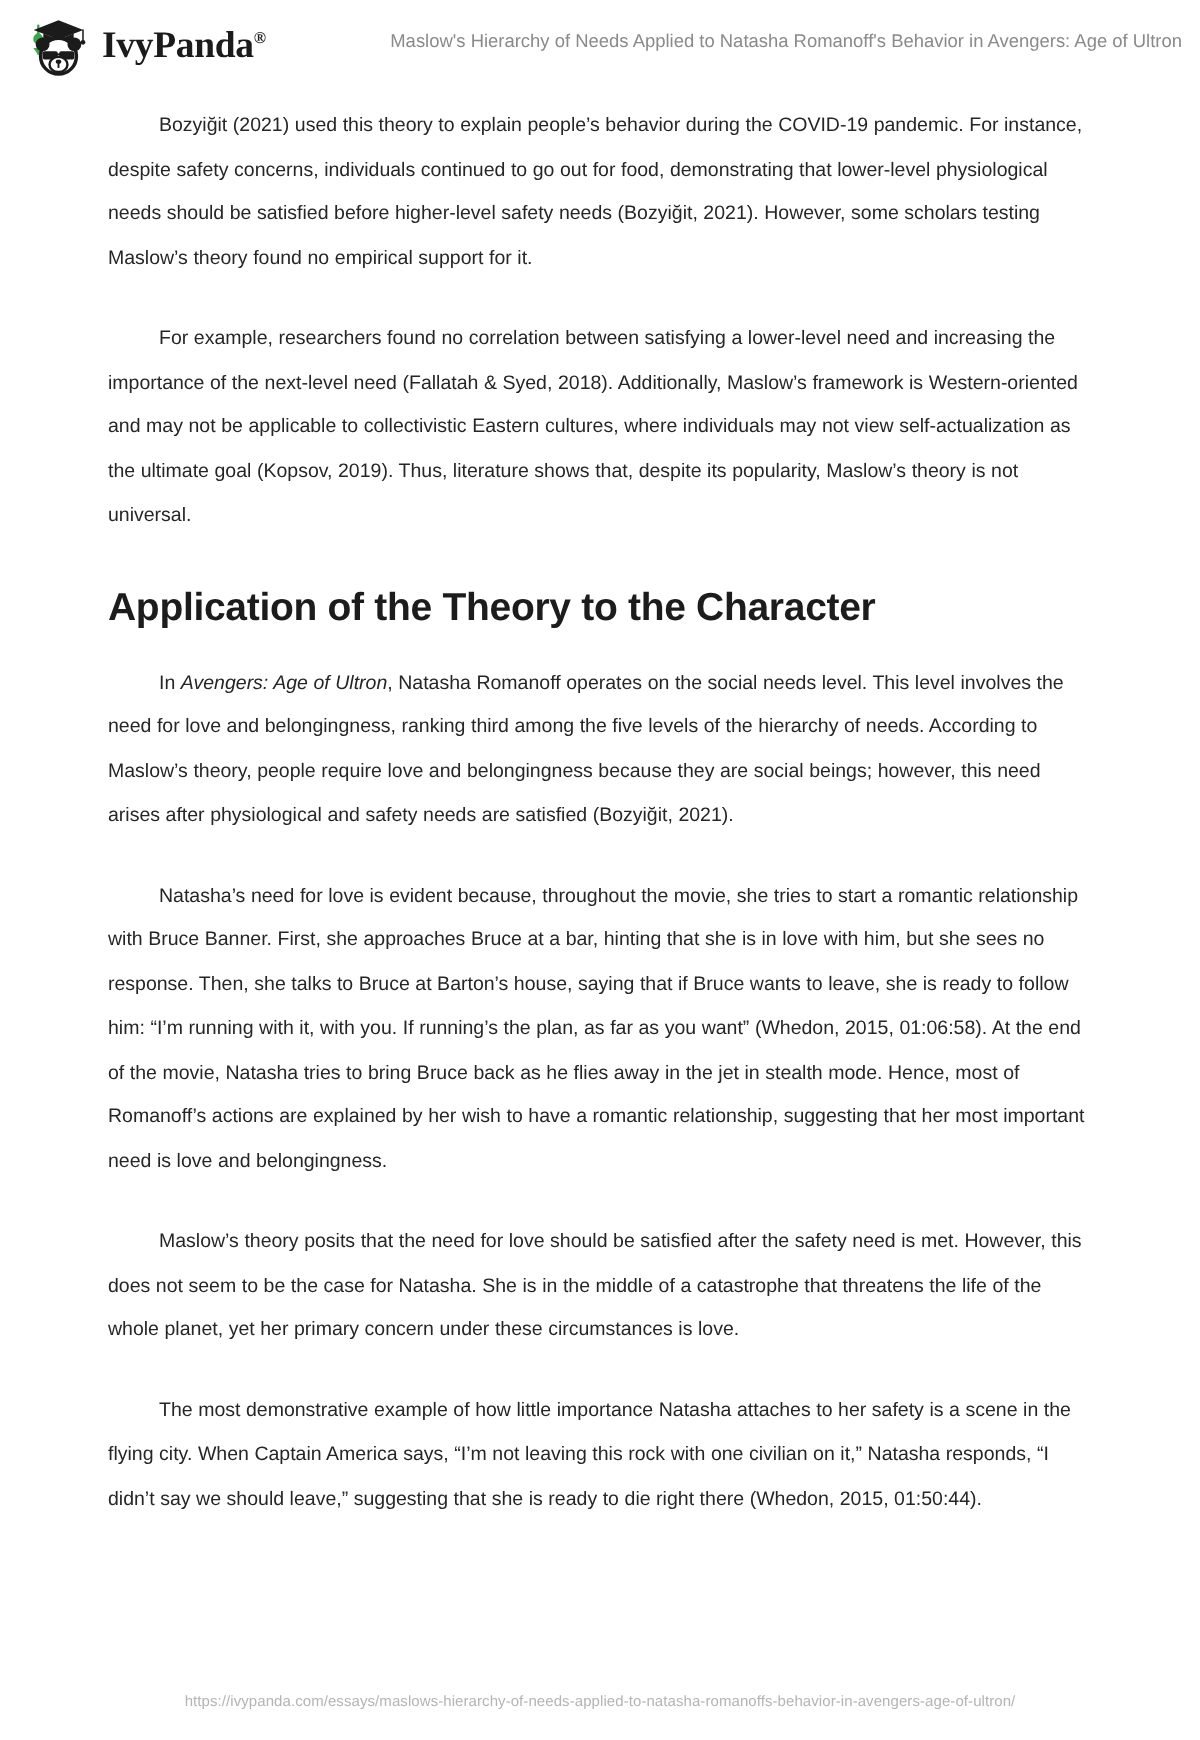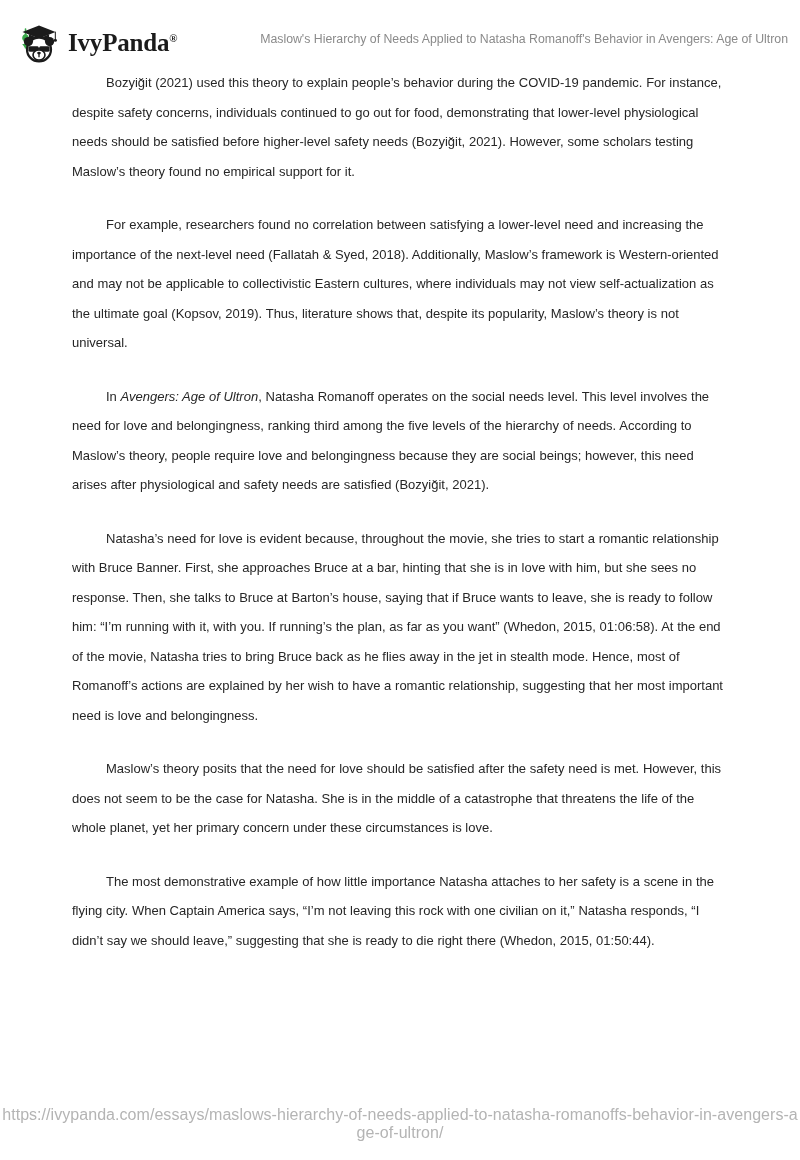--- a/index.html
+++ b/index.html
@@ -16,21 +16,20 @@
     overflow: hidden;
   }
 
   
   .page-header {
     position: absolute;
     top: 0;
     left: 0;
     width: 800px;
     height: 62px;
-    margin-top: 12px;
   }
   .brand {
     position: absolute;
     left: 16px;
     top: 8px;
     display: flex;
     align-items: center;
     gap: 6px;
   }
   .brand-mark {
@@ -95,21 +94,21 @@
 
   
   .page-footer {
     position: absolute;
     left: 0;
     bottom: 18px;
     width: 800px;
     text-align: center;
   }
   .footer-url {
-    font-size: 16px;
+    font-size: 10px;
     color: #b4b4b4;
     letter-spacing: 0.05px;
     text-decoration: none;
     word-break: break-all;
   }
 </style>
 </head>
 <body>
 
 <div class="page-header">
@@ -153,20 +152,21 @@
 
   <div class="header-title">Maslow's Hierarchy of Needs Applied to Natasha Romanoff's Behavior in Avengers: Age of Ultron</div>
 </div>
 
 <div class="doc-body">
 
   <p class="para">Bozyiğit (2021) used this theory to explain people’s behavior during the COVID-19 pandemic. For instance, despite safety concerns, individuals continued to go out for food, demonstrating that lower-level physiological needs should be satisfied before higher-level safety needs (Bozyiğit, 2021). However, some scholars testing Maslow’s theory found no empirical support for it.</p>
 
   <p class="para">For example, researchers found no correlation between satisfying a lower-level need and increasing the importance of the next-level need (Fallatah &amp; Syed, 2018). Additionally, Maslow’s framework is Western-oriented and may not be applicable to collectivistic Eastern cultures, where individuals may not view self-actualization as the ultimate goal (Kopsov, 2019). Thus, literature shows that, despite its popularity, Maslow’s theory is not universal.</p>
 
+  <h2 class="section-heading">Application of the Theory to the Character</h2>
 
   <p class="para"><span>In </span><span class="em">Avengers: Age of Ultron</span><span>, Natasha Romanoff operates on the social needs level. This level involves the need for love and belongingness, ranking third among the five levels of the hierarchy of needs. According to Maslow’s theory, people require love and belongingness because they are social beings; however, this need arises after physiological and safety needs are satisfied (Bozyiğit, 2021).</span></p>
 
   <p class="para">Natasha’s need for love is evident because, throughout the movie, she tries to start a romantic relationship with Bruce Banner. First, she approaches Bruce at a bar, hinting that she is in love with him, but she sees no response. Then, she talks to Bruce at Barton’s house, saying that if Bruce wants to leave, she is ready to follow him: “I’m running with it, with you. If running’s the plan, as far as you want” (Whedon, 2015, 01:06:58). At the end of the movie, Natasha tries to bring Bruce back as he flies away in the jet in stealth mode. Hence, most of Romanoff’s actions are explained by her wish to have a romantic relationship, suggesting that her most important need is love and belongingness.</p>
 
   <p class="para">Maslow’s theory posits that the need for love should be satisfied after the safety need is met. However, this does not seem to be the case for Natasha. She is in the middle of a catastrophe that threatens the life of the whole planet, yet her primary concern under these circumstances is love.</p>
 
   <p class="para">The most demonstrative example of how little importance Natasha attaches to her safety is a scene in the flying city. When Captain America says, “I’m not leaving this rock with one civilian on it,” Natasha responds, “I didn’t say we should leave,” suggesting that she is ready to die right there (Whedon, 2015, 01:50:44).</p>
 
 </div>

